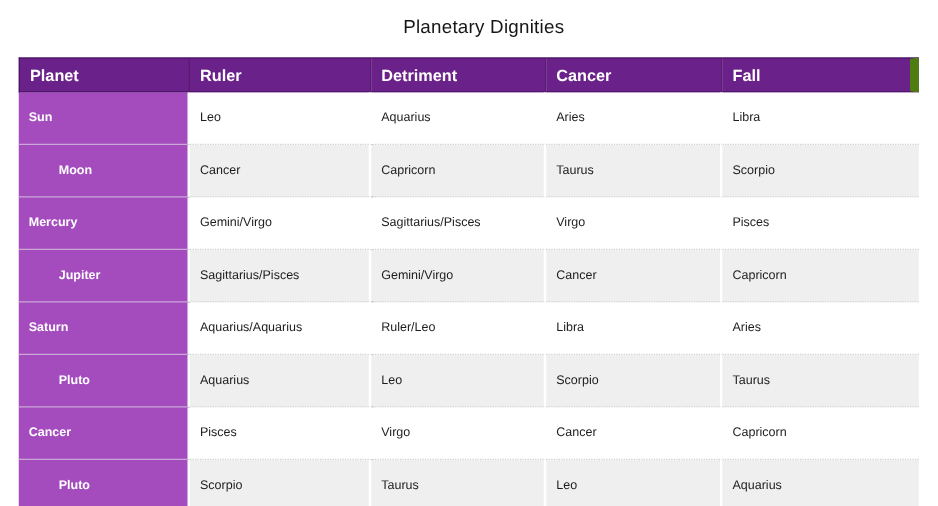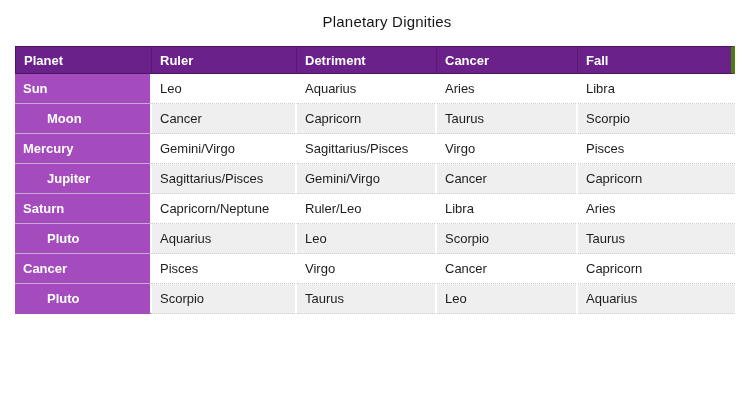--- a/index.html
+++ b/index.html
@@ -47,27 +47,27 @@
     height: 28px;
     box-sizing: border-box;
     border-top: 1px solid #4c1364;
     border-bottom: 1px solid #4c1364;
     border-right: 1px solid #581b72;
     white-space: nowrap;
     overflow: hidden;
     margin-top: 36px;
   }
   thead th:first-child { border-left: 1px solid #4c1364; }
-  thead th:last-child { border-right: 4px solid #4d7c0f; }
+  thead th:last-child { border-right: 7px solid #4d7c0f; }
 
   tbody td {
-    font-size: 13px;
+    font-size: 10px;
     color: #1d1d1d;
     padding: 0 8px;
-    height: 30px;
+    height: 42px;
     box-sizing: border-box;
     background: #ffffff;
     border-bottom: 1px dotted #cfcfcf;
     border-right: 2px solid #ffffff;
     white-space: nowrap;
     overflow: hidden;
   }
   tbody td:last-child { border-right: none; }
   tbody tr.alt td { background: #efefef; }
 
@@ -127,21 +127,21 @@
       </tr>
       <tr class="alt">
         <td class="planet">Jupiter</td>
         <td>Sagittarius/Pisces</td>
         <td>Gemini/Virgo</td>
         <td>Cancer</td>
         <td>Capricorn</td>
       </tr>
       <tr>
         <td class="planet">Saturn</td>
-        <td>Capricorn/Neptune</td>
+        <td>Aquarius/Aquarius</td>
         <td>Ruler/Leo</td>
         <td>Libra</td>
         <td>Aries</td>
       </tr>
       <tr class="alt">
         <td class="planet">Pluto</td>
         <td>Aquarius</td>
         <td>Leo</td>
         <td>Scorpio</td>
         <td>Taurus</td>

